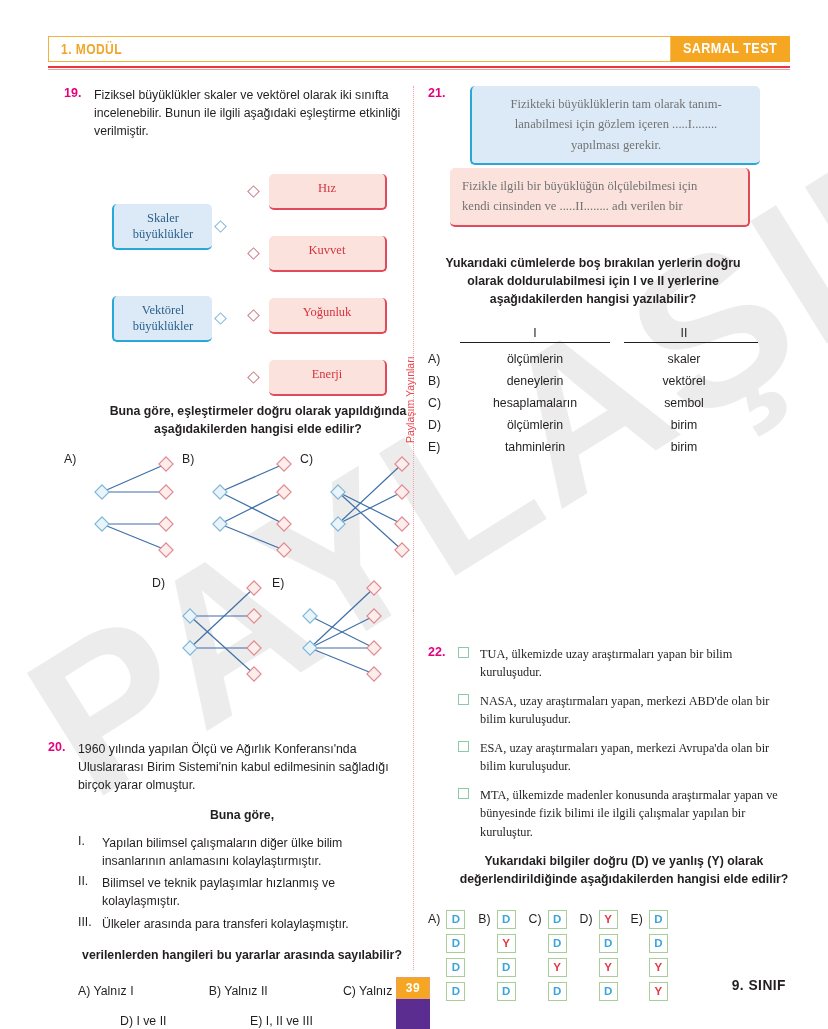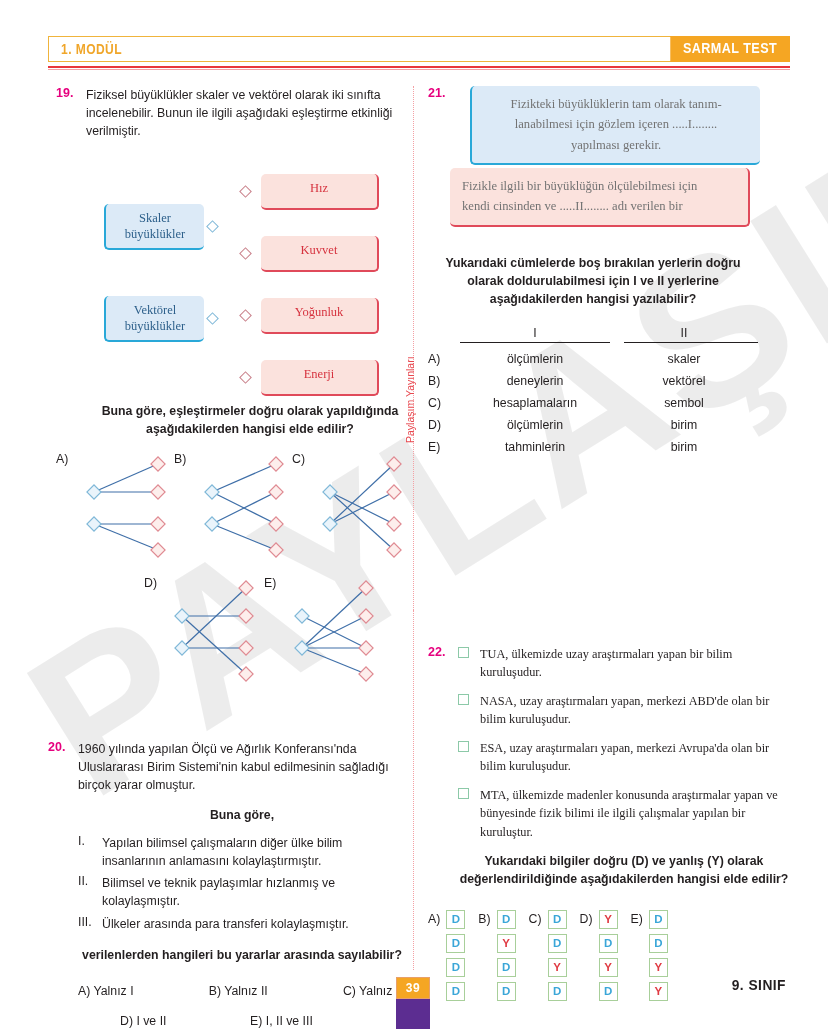--- a/index.html
+++ b/index.html
@@ -60,21 +60,21 @@
     position:absolute; left:48px; top:66px; width:742px; height:2px;
     background:#e8363c; z-index:3;
   }
   .rule-pink {
     position:absolute; left:48px; top:69px; width:742px; height:1px;
     background:#f4a0a4; z-index:3;
   }
 
   
   .col { position:absolute; z-index:2; }
-  .colL { left:56px; top:86px; width:358px; }
+  .colL { left:64px; top:86px; width:358px; }
   .colR { left:428px; top:86px; width:362px; }
 
   .qnum {
     color:#e6007e; font-weight:bold; font-size:12.5px;
     position:absolute; left:0; top:0;
   }
   .qbody { margin-left:30px; font-size:12.3px; line-height:1.47; }
   .qbody.b { font-weight:bold;text-align:center; }
   .blk { position:relative; }
 

